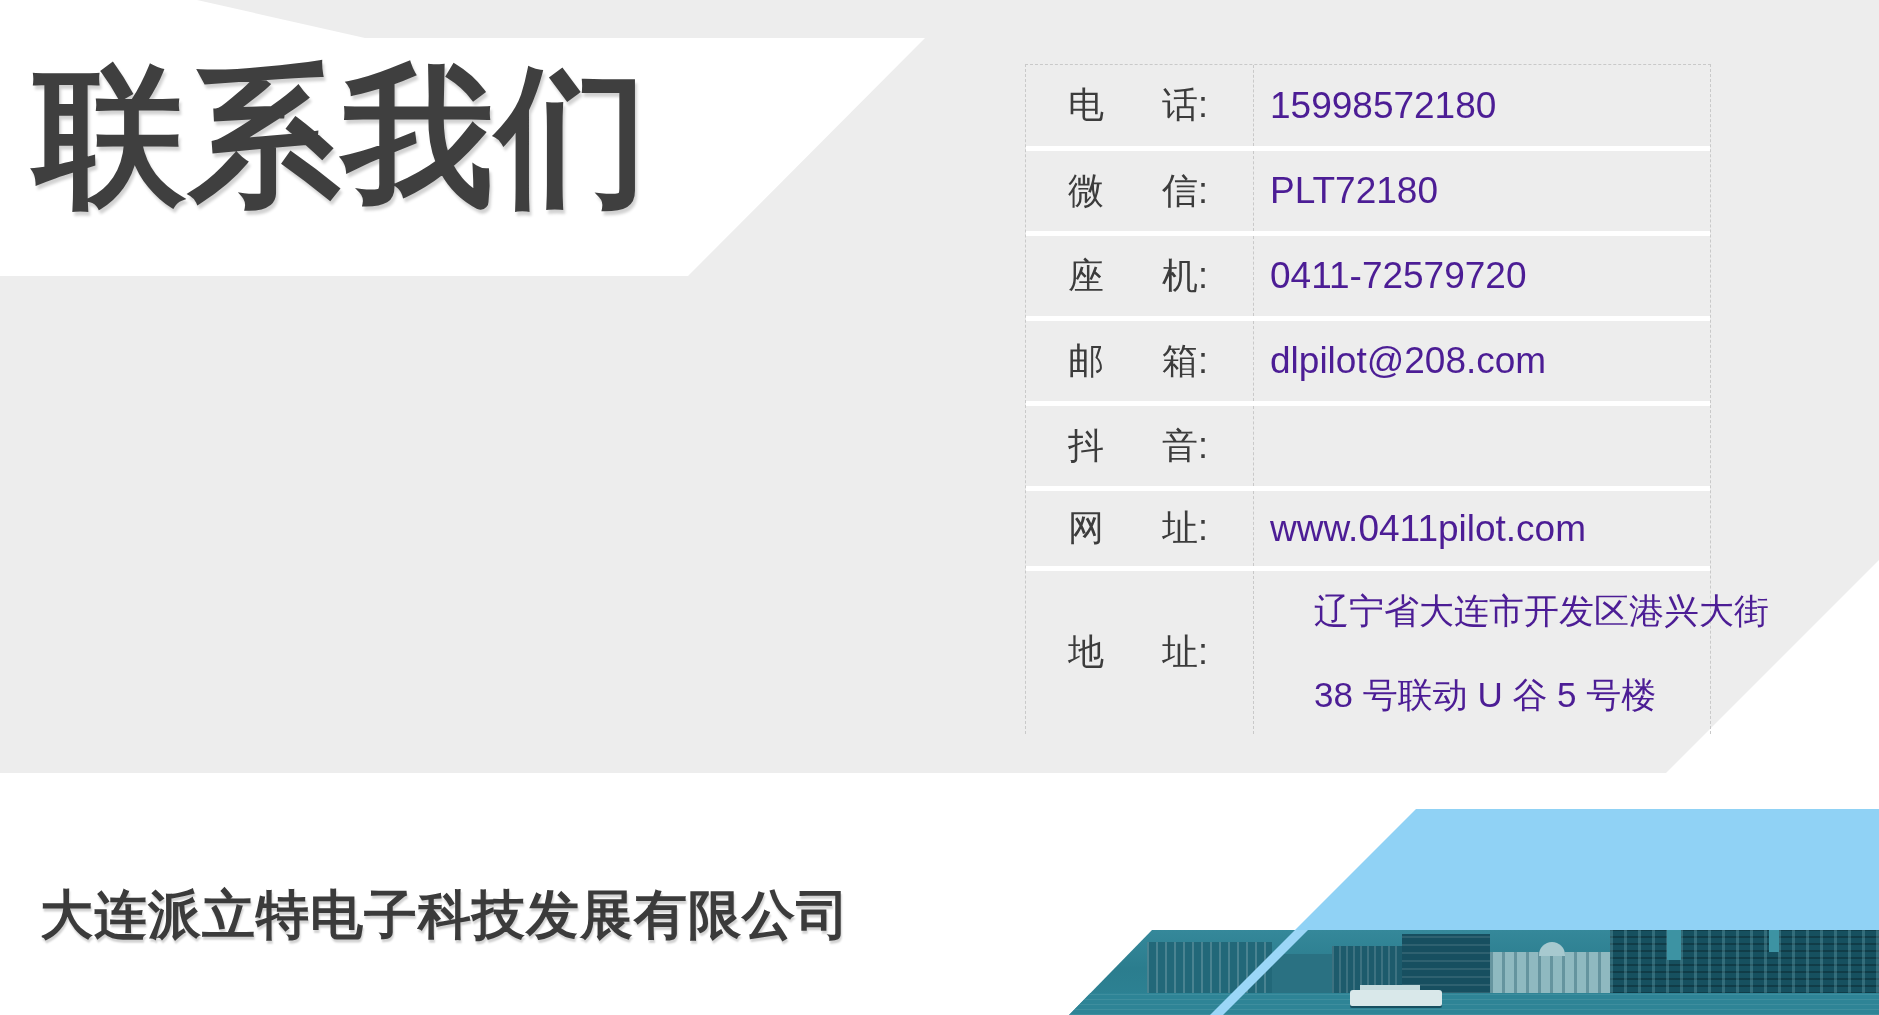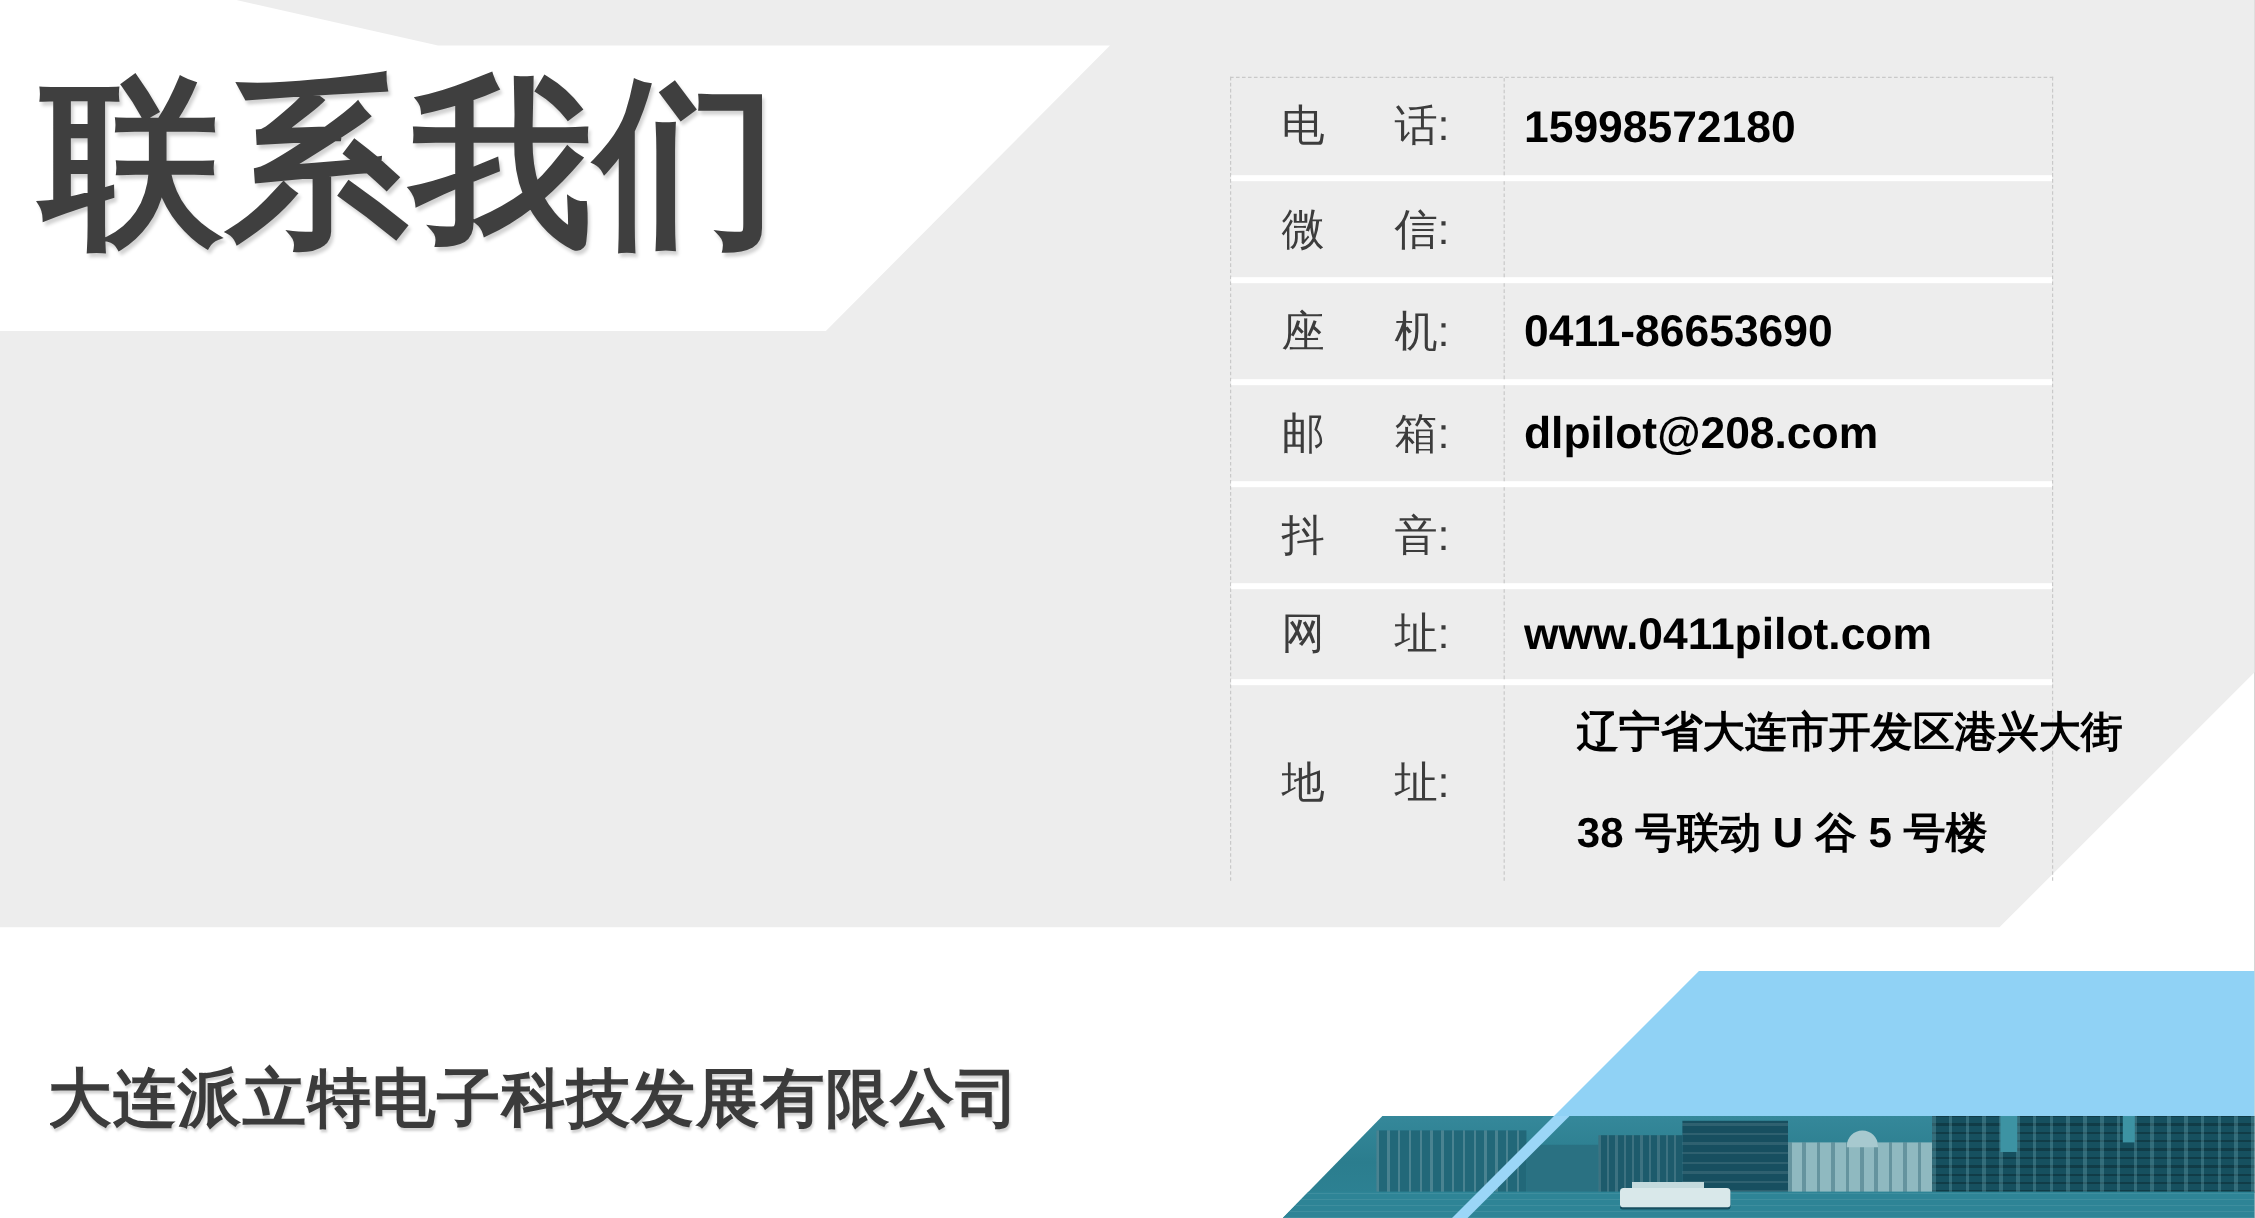--- a/index.html
+++ b/index.html
@@ -44,21 +44,21 @@
   .cell-label{
     width:228px;flex:none;align-self:stretch;
     display:flex;align-items:center;box-sizing:border-box;
     border-right:1px dashed #c9c9c9;
   }
   .label-inner{
     margin-left:42px;width:140px;display:flex;justify-content:space-between;
     font-size:36px;color:#3c3c3c;
   }
   .cell-value{
-    flex:1;padding-left:16px;font-size:37px;color:#000000;font-weight:bold;
+    flex:1;padding-left:16px;font-size:37px;color:#4c1d95;
   }
   .crow:last-child .cell-value{font-size:35px;}
   .vline{line-height:44px;}
   .crow:last-child .vline{line-height:84px;white-space:nowrap;margin-left:44px;}
   
   .company-name{
     position:absolute;left:40px;top:880px;
     font-size:53px;font-weight:900;color:#3b3b3b;
     letter-spacing:1px;white-space:nowrap;
     text-shadow:1px 3px 2px rgba(0,0,0,0.18);
@@ -128,30 +128,33 @@
           <div class="vline">15998572180</div>
         </div>
       </div>
       <div class="crow">
         <div class="cell-label">
           <div class="label-inner">
             <span>微</span>
             <span>信:</span>
           </div>
         </div>
+        <div class="cell-value">
+          <div class="vline">PLT72180</div>
+        </div>
       </div>
       <div class="crow">
         <div class="cell-label">
           <div class="label-inner">
             <span>座</span>
             <span>机:</span>
           </div>
         </div>
         <div class="cell-value">
-          <div class="vline">0411-86653690</div>
+          <div class="vline">0411-72579720</div>
         </div>
       </div>
       <div class="crow">
         <div class="cell-label">
           <div class="label-inner">
             <span>邮</span>
             <span>箱:</span>
           </div>
         </div>
         <div class="cell-value">

